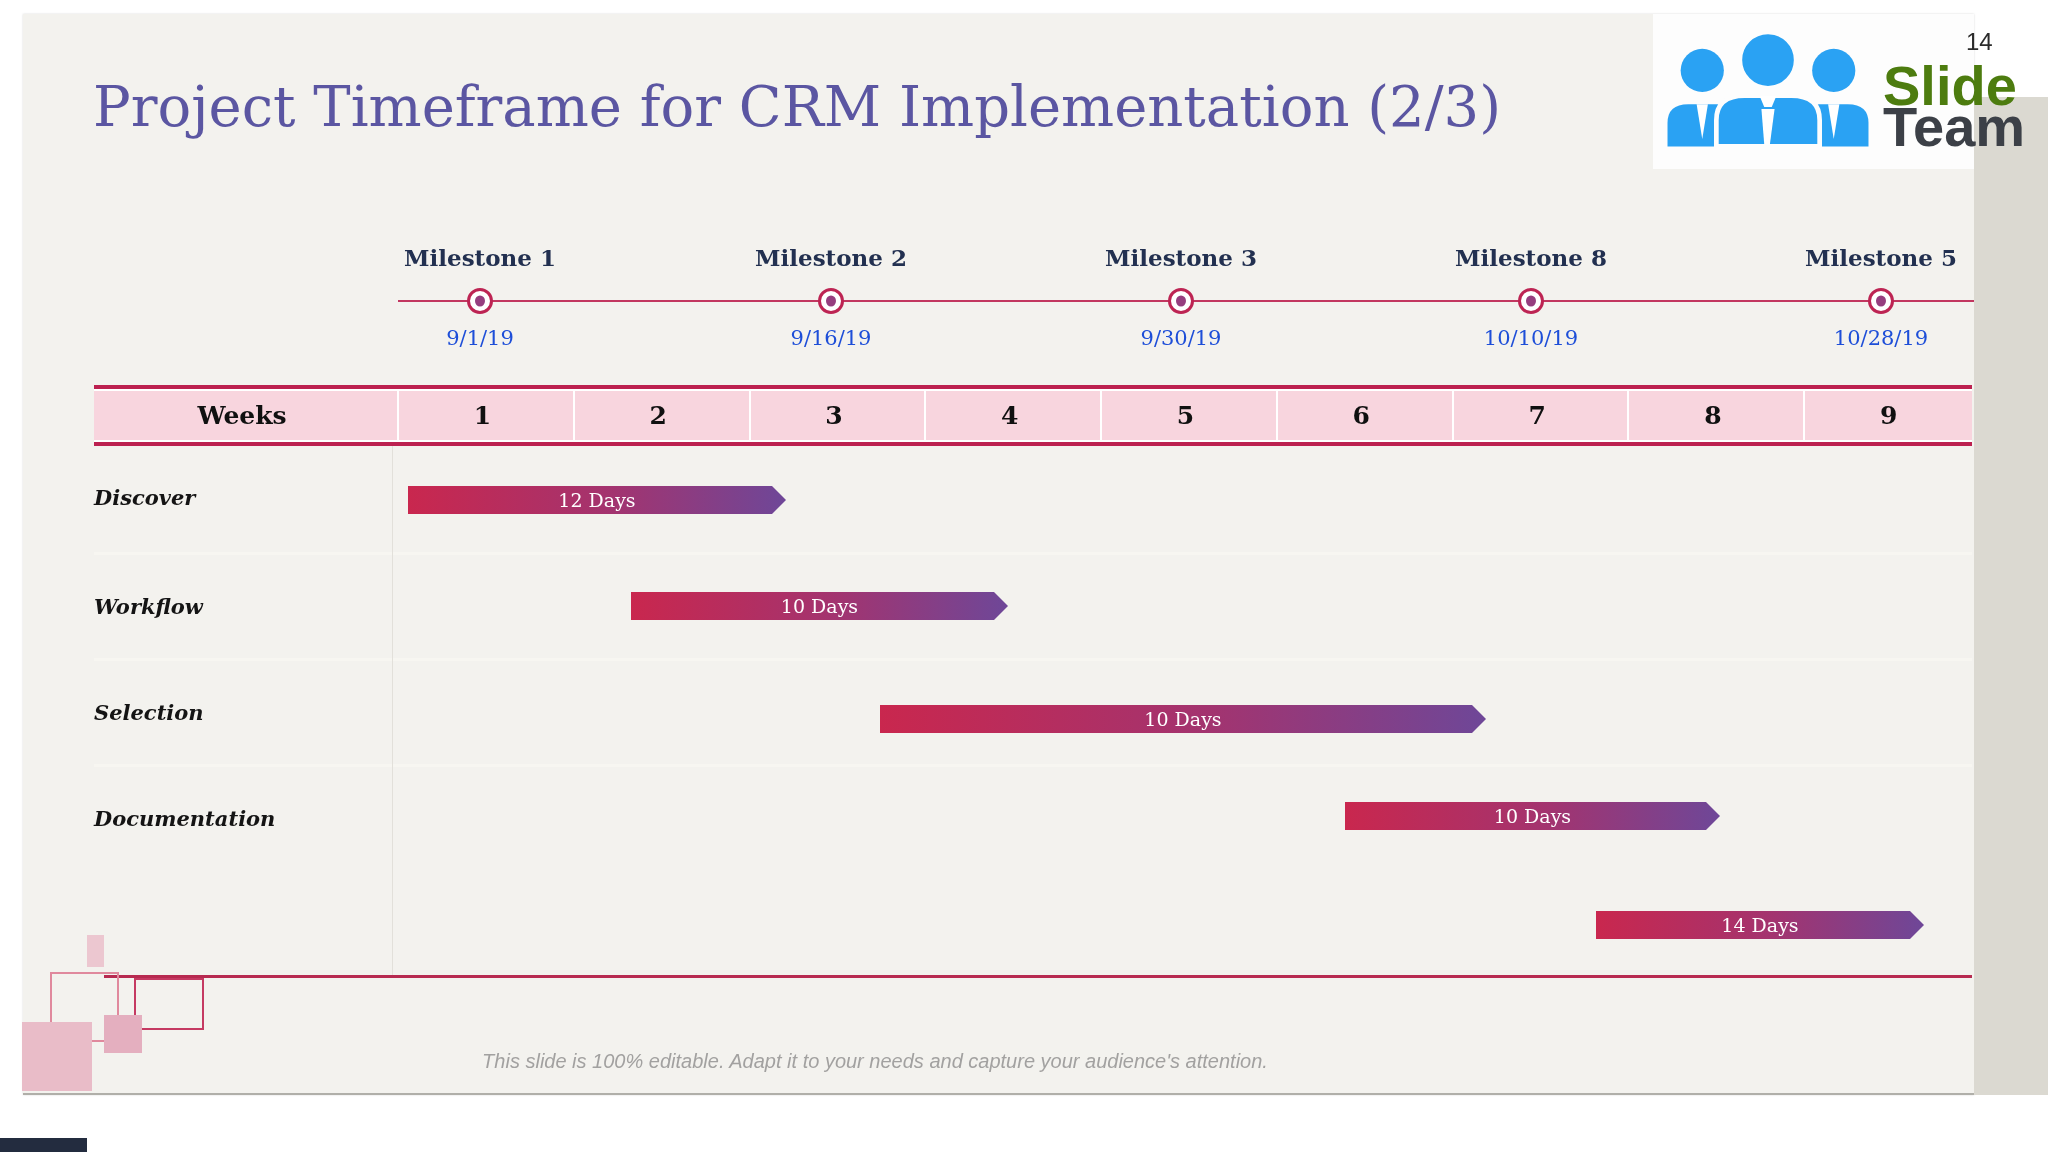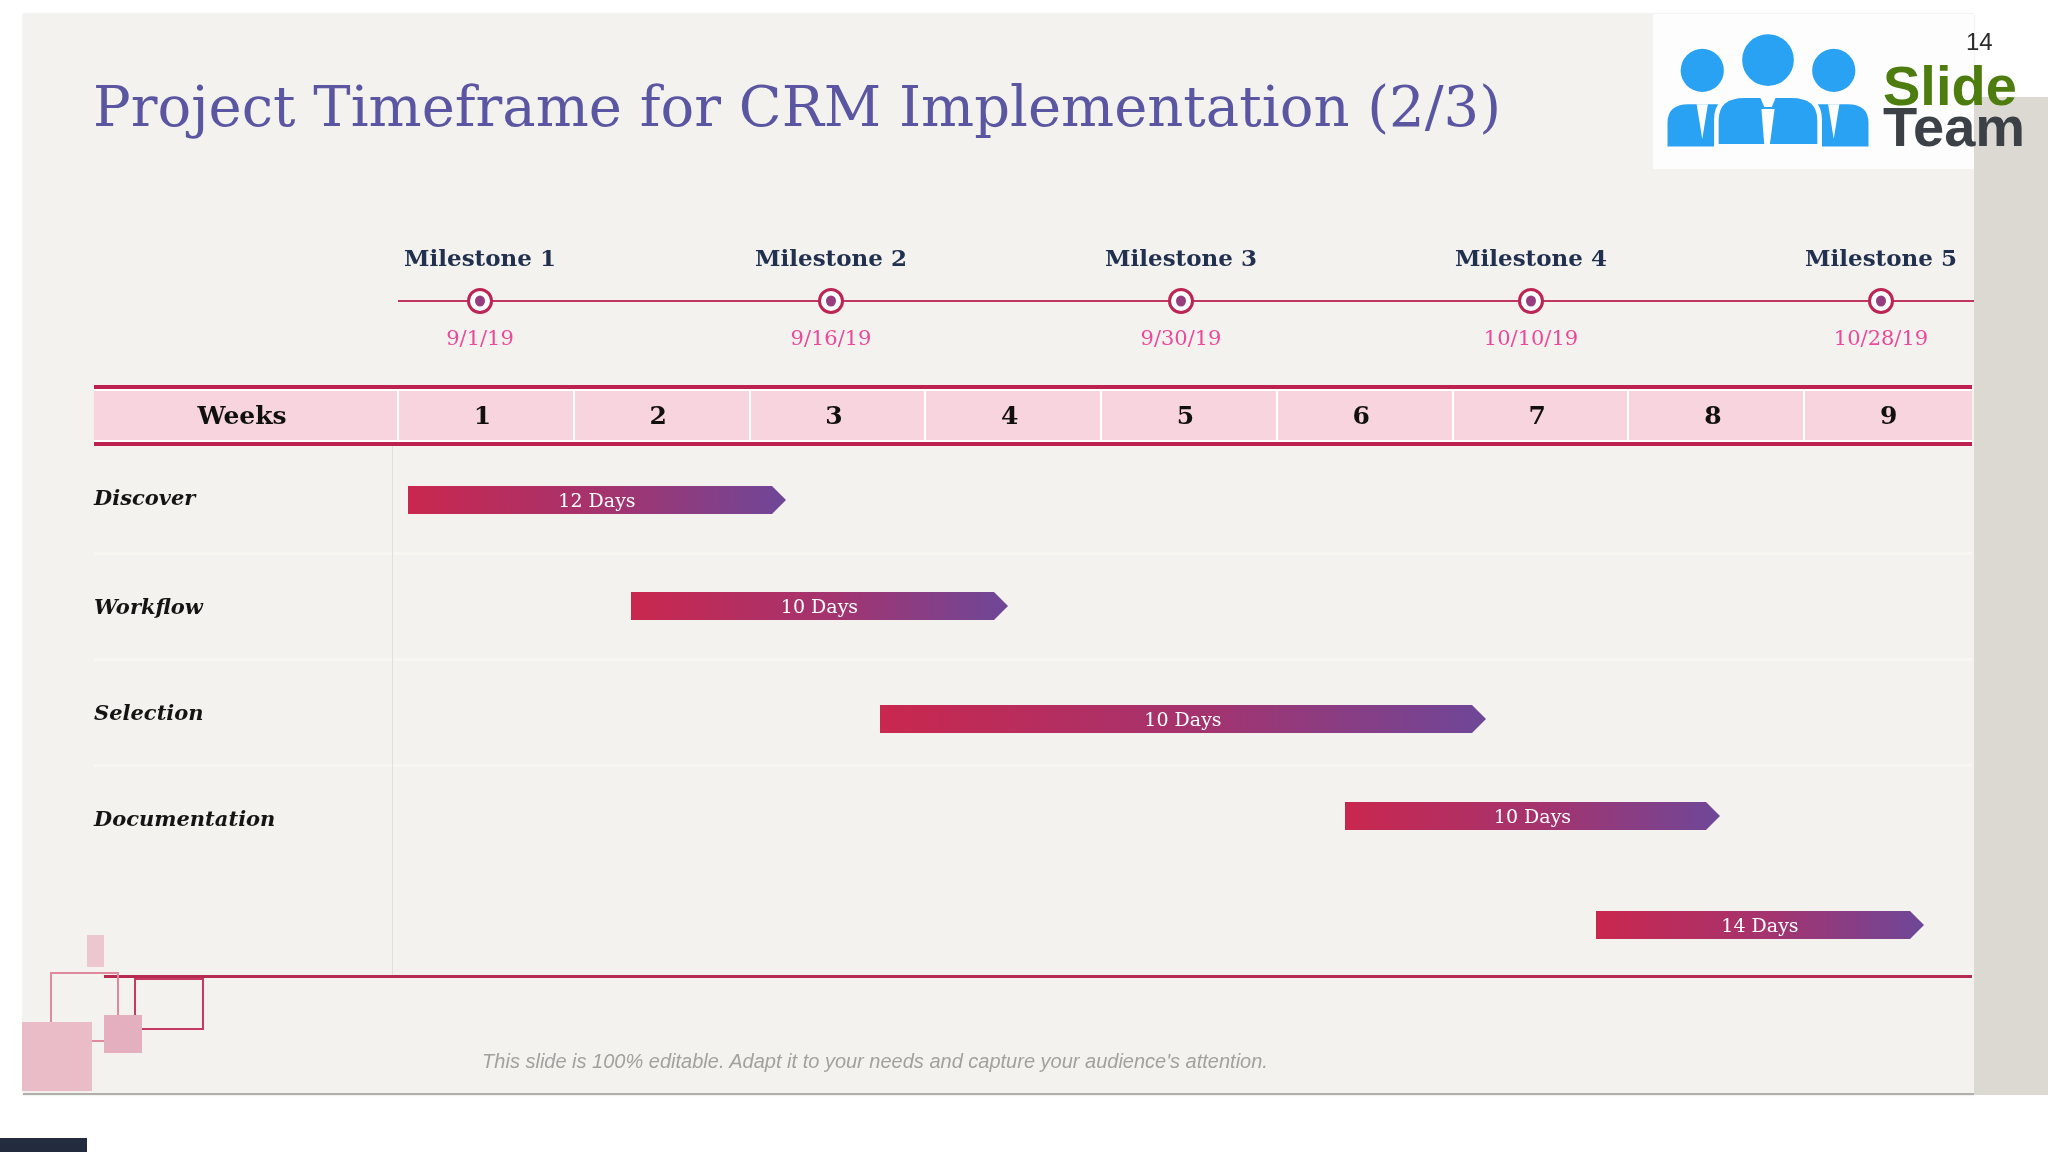--- a/index.html
+++ b/index.html
@@ -28,21 +28,21 @@
   
   .timeline-line{position:absolute;left:398px;top:300px;width:1576px;height:2px;background:#c23760;}
   .milestone{position:absolute;top:240px;width:0;}
   .m-label{position:absolute;top:4px;left:0;transform:translateX(-50%);white-space:nowrap;
            font-weight:bold;font-size:23px;color:#223050;}
   .m-marker{position:absolute;top:48px;left:0;transform:translateX(-50%);width:20px;height:20px;
             border:3px solid #bd2453;border-radius:50%;background:#ffffff;}
   .m-marker::after{content:"";position:absolute;left:50%;top:50%;transform:translate(-50%,-50%);
             width:10px;height:11px;border-radius:50%;background:#963e7f;}
   .m-date{position:absolute;top:86px;left:0;transform:translateX(-50%);white-space:nowrap;
-          font-size:21px;color:#ec4899;}
+          font-size:21px;color:#1d4ed8;}
 
   
   .weeks-row{position:absolute;left:94px;top:385px;width:1878px;height:61px;box-sizing:border-box;
              background:#f8d5de;border-top:4px solid #bc2150;border-bottom:4px solid #bc2150;
              box-shadow:inset 0 2px 0 #ffffff, inset 0 -2px 0 #ffffff;display:flex;gap:7px;}
   .weeks-row .wcell{flex:1;text-align:center;line-height:53px;font-weight:bold;font-size:25px;
              color:#101010;border-left:2px solid #ffffff;}
   .weeks-row .wlabel{flex:0 0 296px;border-left:none;}
 
   
@@ -116,21 +116,21 @@
     <div class="m-label">Milestone 2</div>
     <div class="m-marker"></div>
     <div class="m-date">9/16/19</div>
   </div>
   <div class="milestone" style="left: 1181px;">
     <div class="m-label">Milestone 3</div>
     <div class="m-marker"></div>
     <div class="m-date">9/30/19</div>
   </div>
   <div class="milestone" style="left: 1531px;">
-    <div class="m-label">Milestone 4</div>
+    <div class="m-label">Milestone 8</div>
     <div class="m-marker"></div>
     <div class="m-date">10/10/19</div>
   </div>
   <div class="milestone" style="left: 1881px;">
     <div class="m-label">Milestone 5</div>
     <div class="m-marker"></div>
     <div class="m-date">10/28/19</div>
   </div>
 
   <div class="weeks-row">

